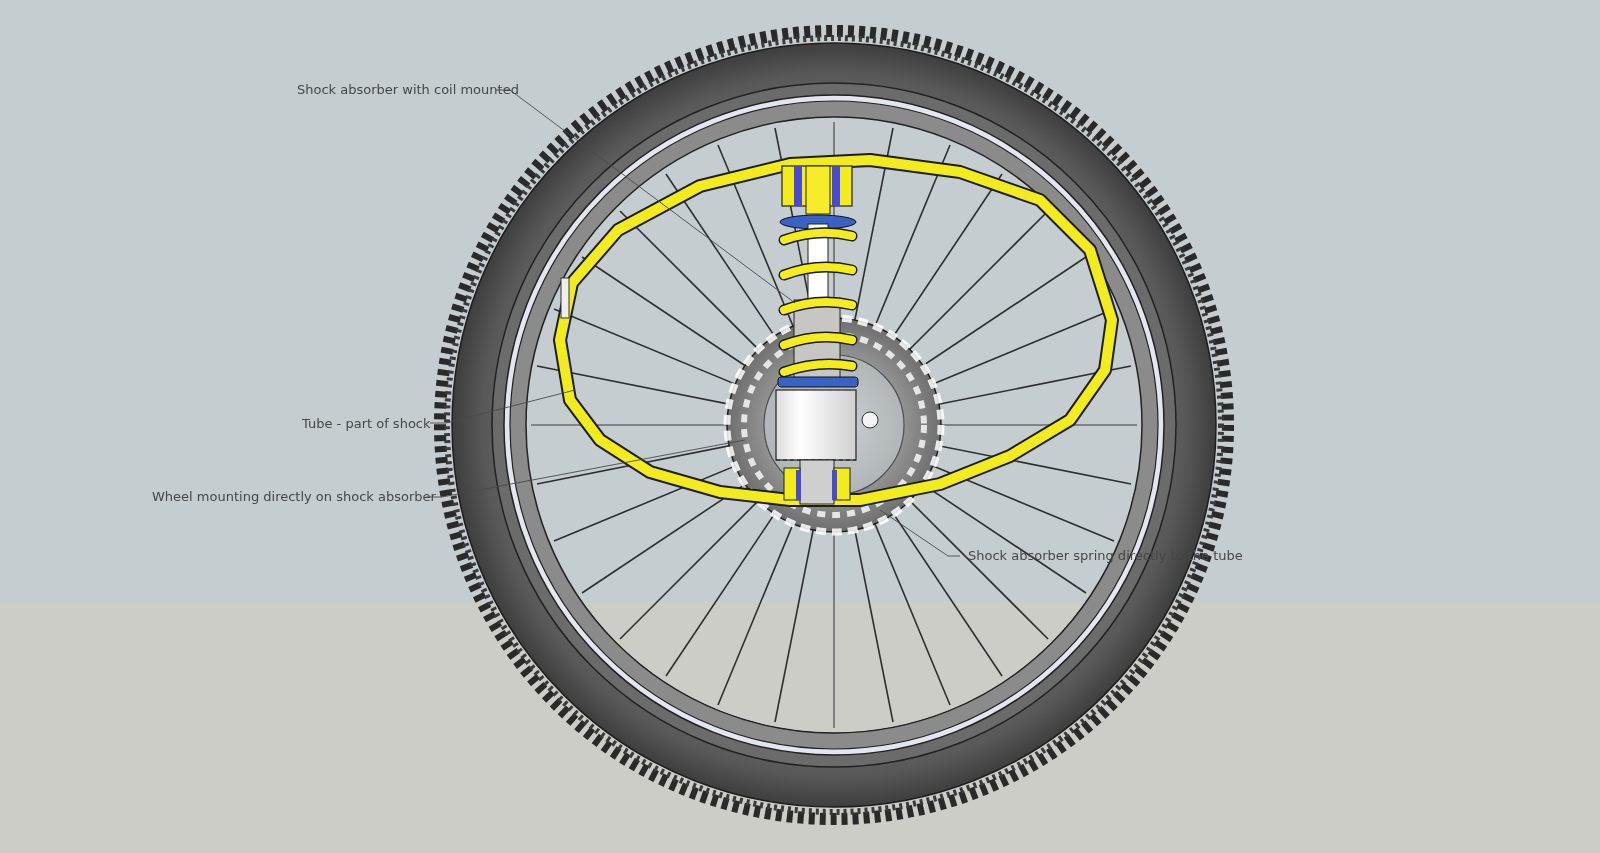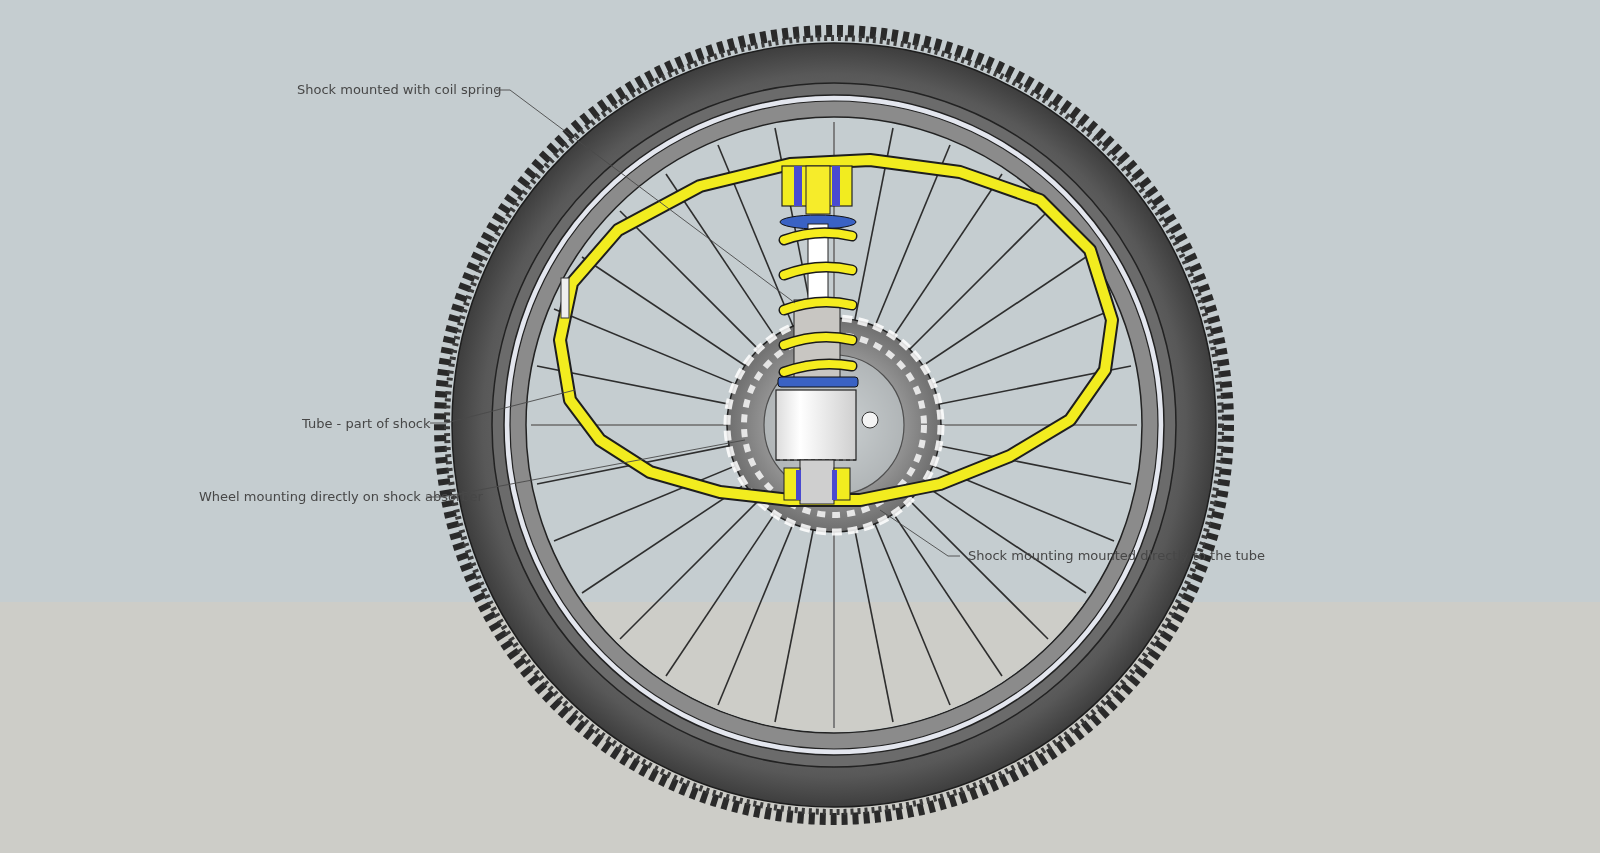--- a/index.html
+++ b/index.html
@@ -148,16 +148,16 @@
   </g>
 
   <g stroke="#4a4a4a" stroke-width="0.9" fill="none">
     <polyline points="496,90 510,90 795,303"></polyline>
     <polyline points="430,423 446,423 575,390"></polyline>
     <polyline points="426,497 442,497 745,440"></polyline>
     <polyline points="960,556 948,556 880,510"></polyline>
   </g>
 </svg>
 
-<div class="label" style="left:297px;top:82px;">Shock mounted with coil spring</div>
+<div class="label" style="left:297px;top:82px;">Shock absorber with coil mounted</div>
 <div class="label" style="left:302px;top:416px;">Tube - part of shock</div>
-<div class="label" style="left:152px;top:489px;margin-left:47px;">Wheel mounting directly on shock absorber</div>
-<div class="label" style="left:968px;top:548px;">Shock mounting mounted directly to the tube</div>
+<div class="label" style="left:152px;top:489px;">Wheel mounting directly on shock absorber</div>
+<div class="label" style="left:968px;top:548px;">Shock absorber spring directly to the tube</div>
 
 </body></html>

